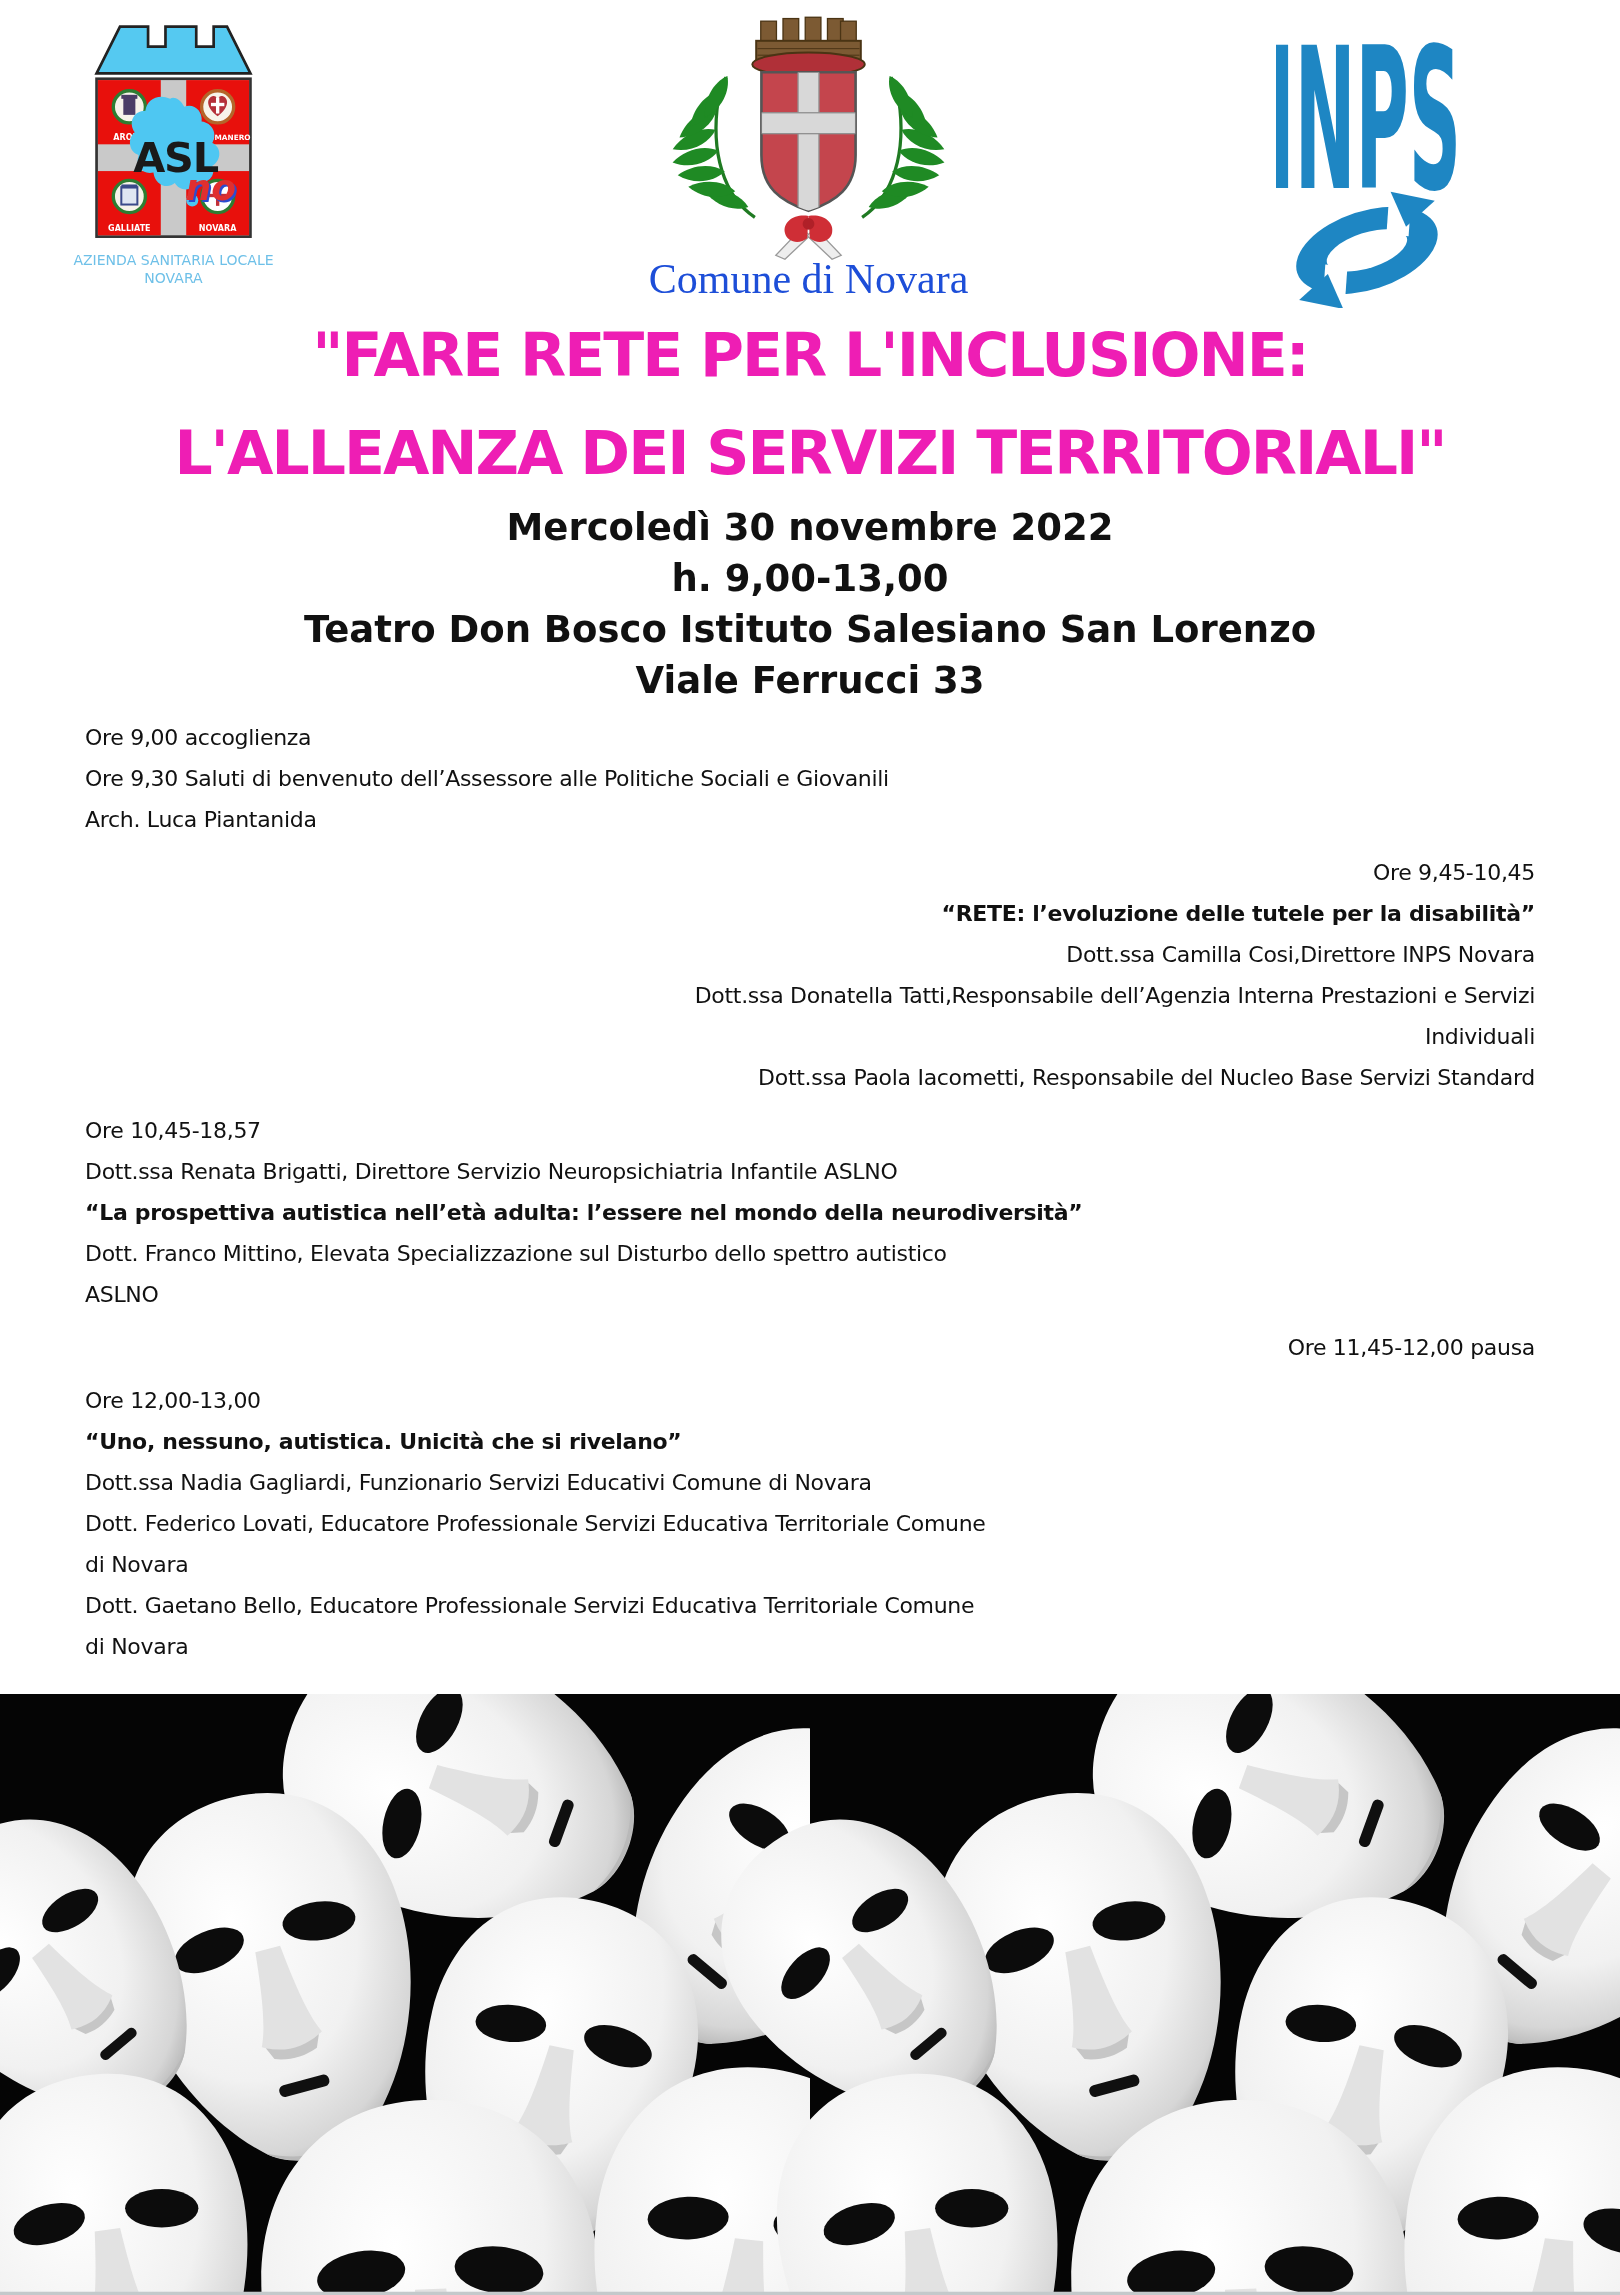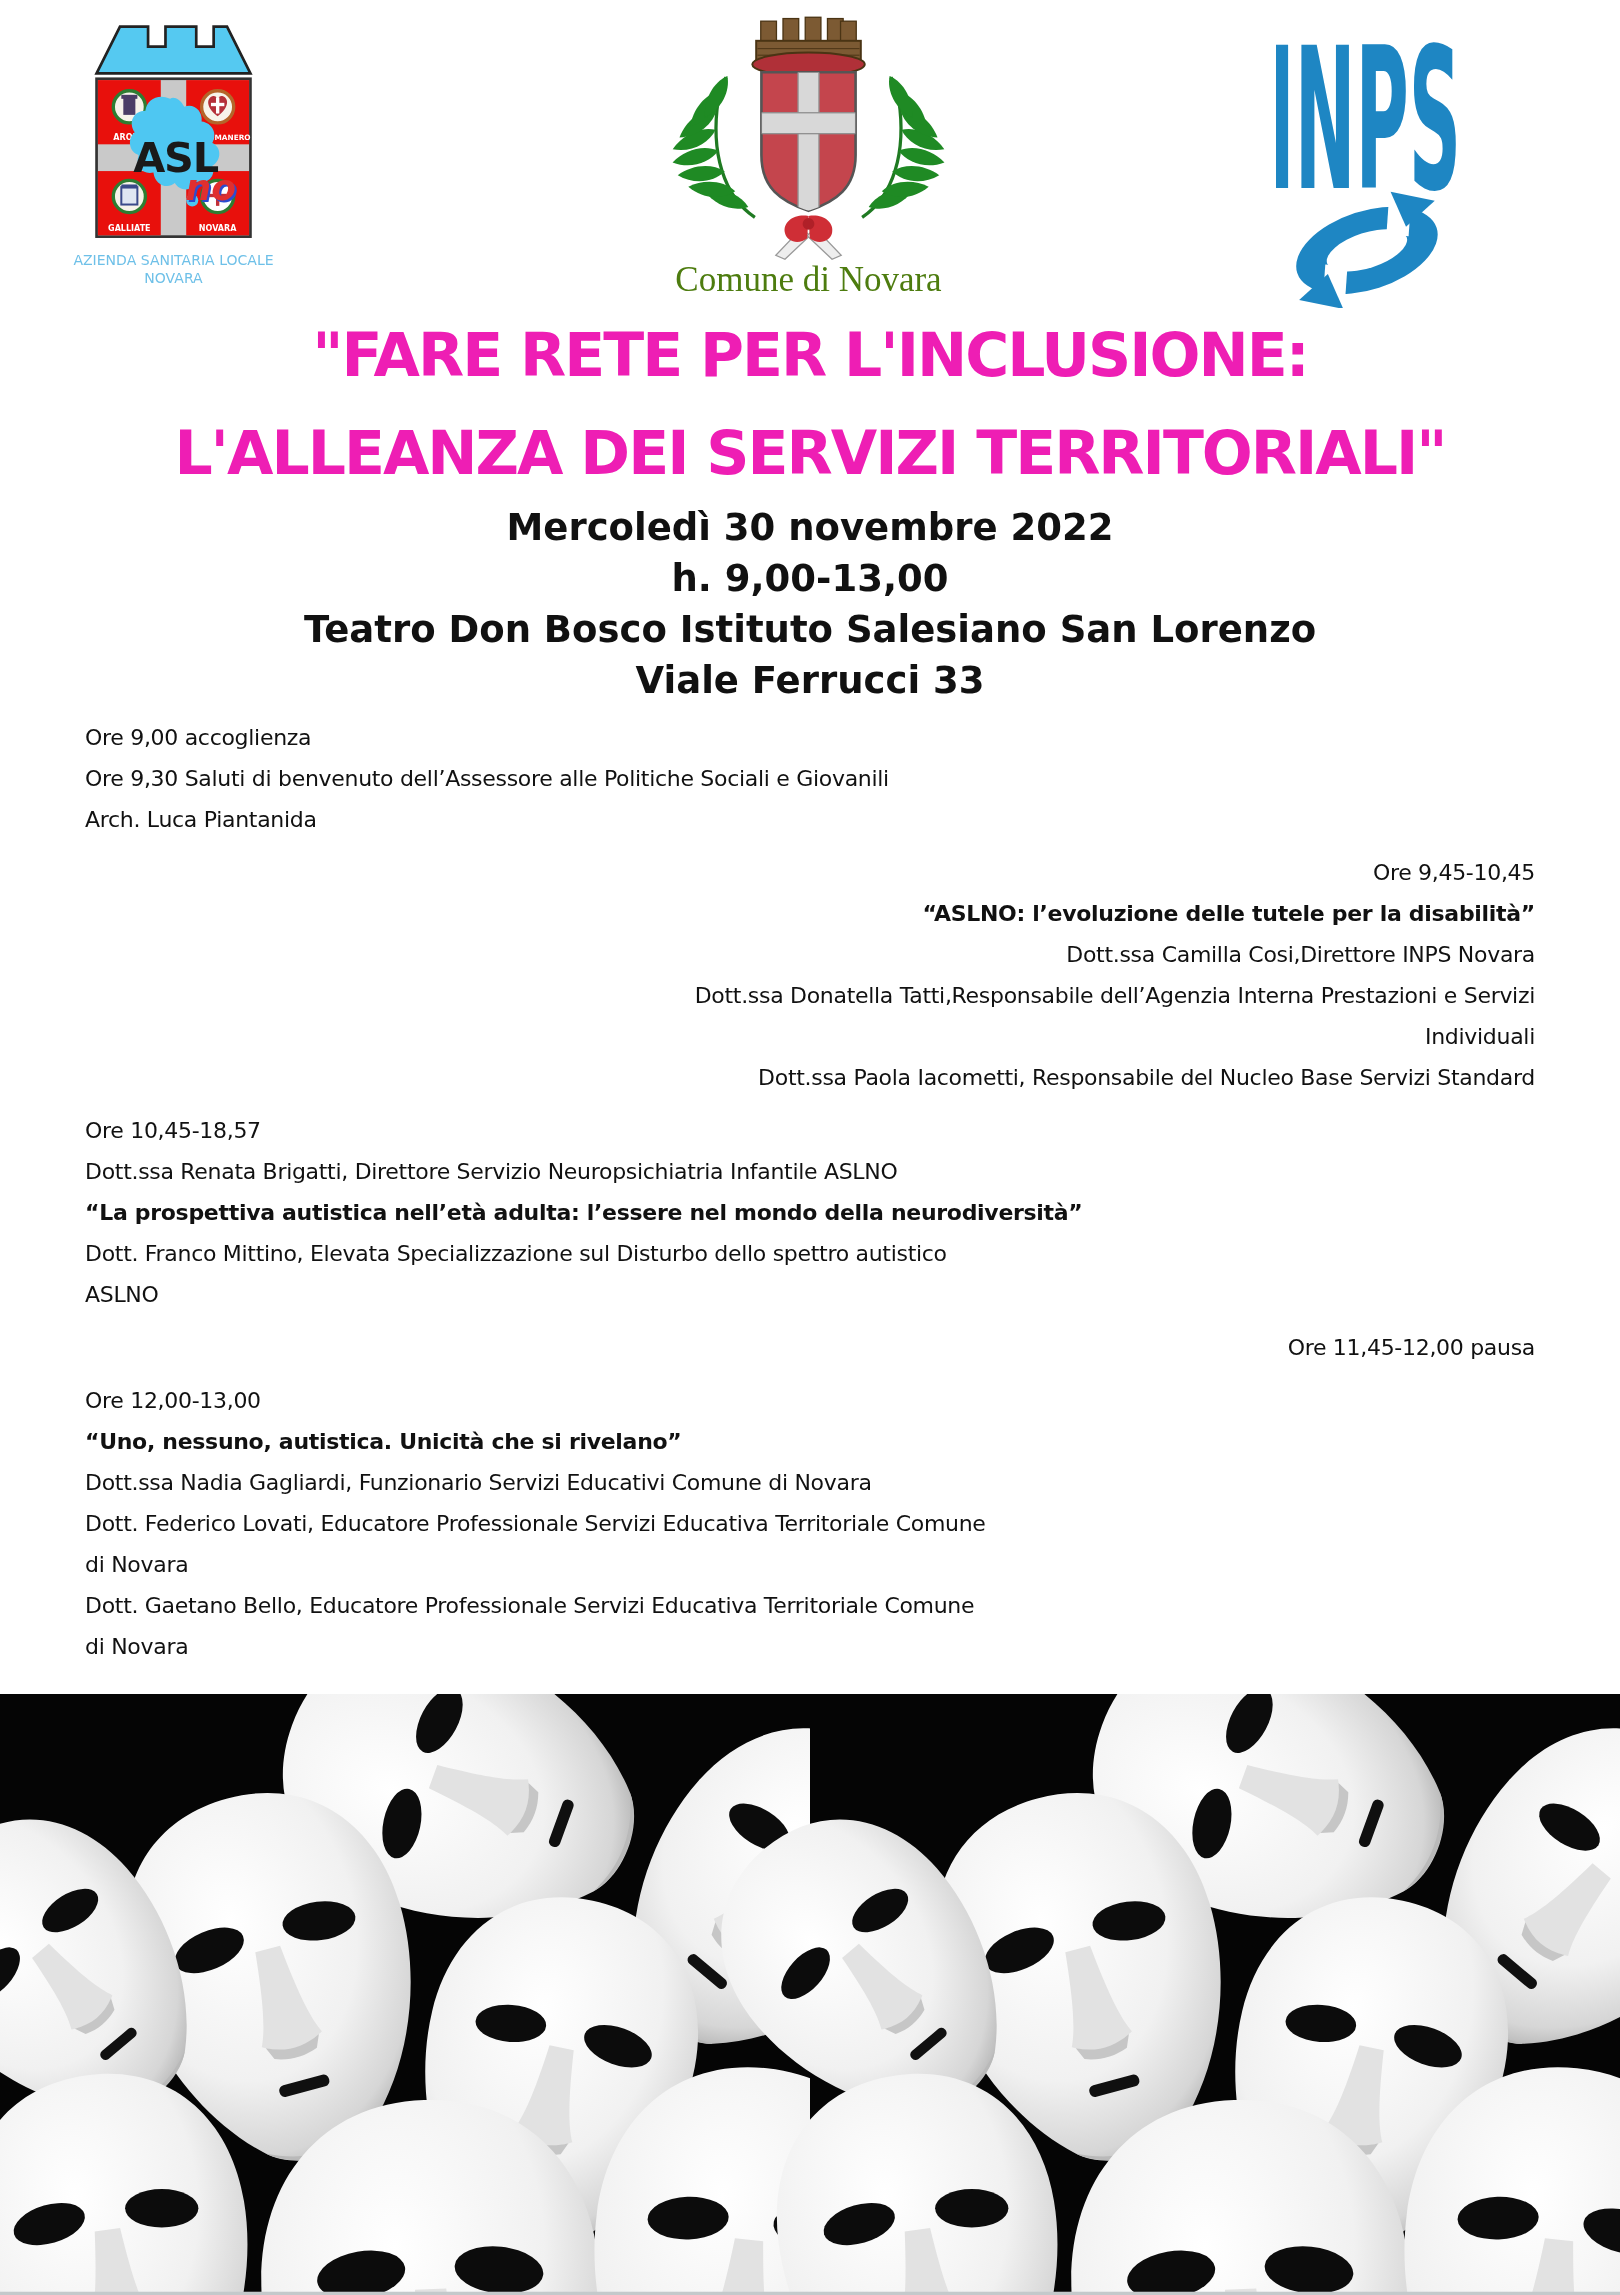--- a/index.html
+++ b/index.html
@@ -9,21 +9,21 @@
     background:#ffffff;
     font-family:"DejaVu Sans",sans-serif;
     color:#111;
     overflow:hidden;
   }
   
   .asl{position:absolute;left:33px;top:5.2px;width:281px;height:288px;}
   .comune{position:absolute;left:645px;top:7.9px;width:327px;text-align:center;}
   .comune-caption{
     font-family:"Liberation Serif",serif;
-    font-size:35px;line-height:43px;color:#4d7c0f;margin-top:-3.9px;white-space:nowrap;
+    font-size:42px;line-height:43px;color:#1d4ed8;margin-top:-3.9px;white-space:nowrap;
   }
   .inps{position:absolute;left:1276px;top:19.6px;width:229px;height:288px;}
   
   .title{
     padding-top:306px;text-align:center;
     font-weight:700;font-size:60px;line-height:98px;letter-spacing:-2px;
     color:#ee1eb4;white-space:nowrap;
   }
   
   .dates{text-align:center;font-weight:700;font-size:37px;line-height:51px;white-space:nowrap;}
@@ -175,21 +175,21 @@
     <div>h. 9,00-13,00</div>
     <div>Teatro Don Bosco Istituto Salesiano San Lorenzo</div>
     <div>Viale Ferrucci 33</div>
   </div>
 
   <div class="schedule">
     <div class="ln">Ore 9,00 accoglienza</div>
     <div class="ln">Ore 9,30 Saluti di benvenuto dell’Assessore alle Politiche Sociali e Giovanili</div>
     <div class="ln">Arch. Luca Piantanida</div>
     <div class="ln r gap">Ore 9,45-10,45</div>
-    <div class="ln r b">“ASLNO: l’evoluzione delle tutele per la disabilità”</div>
+    <div class="ln r b">“RETE: l’evoluzione delle tutele per la disabilità”</div>
     <div class="ln r">Dott.ssa Camilla Cosi,Direttore INPS Novara</div>
     <div class="ln r">Dott.ssa Donatella Tatti,Responsabile dell’Agenzia Interna Prestazioni e Servizi</div>
     <div class="ln r">Individuali</div>
     <div class="ln r">Dott.ssa Paola Iacometti, Responsabile del Nucleo Base Servizi Standard</div>
     <div class="ln gap">Ore 10,45-18,57</div>
     <div class="ln">Dott.ssa Renata Brigatti, Direttore Servizio Neuropsichiatria Infantile ASLNO</div>
     <div class="ln b">“La prospettiva autistica nell’età adulta: l’essere nel mondo della neurodiversità”</div>
     <div class="ln">Dott. Franco Mittino, Elevata Specializzazione sul Disturbo dello spettro autistico</div>
     <div class="ln">ASLNO</div>
     <div class="ln r gap">Ore 11,45-12,00 pausa</div>

